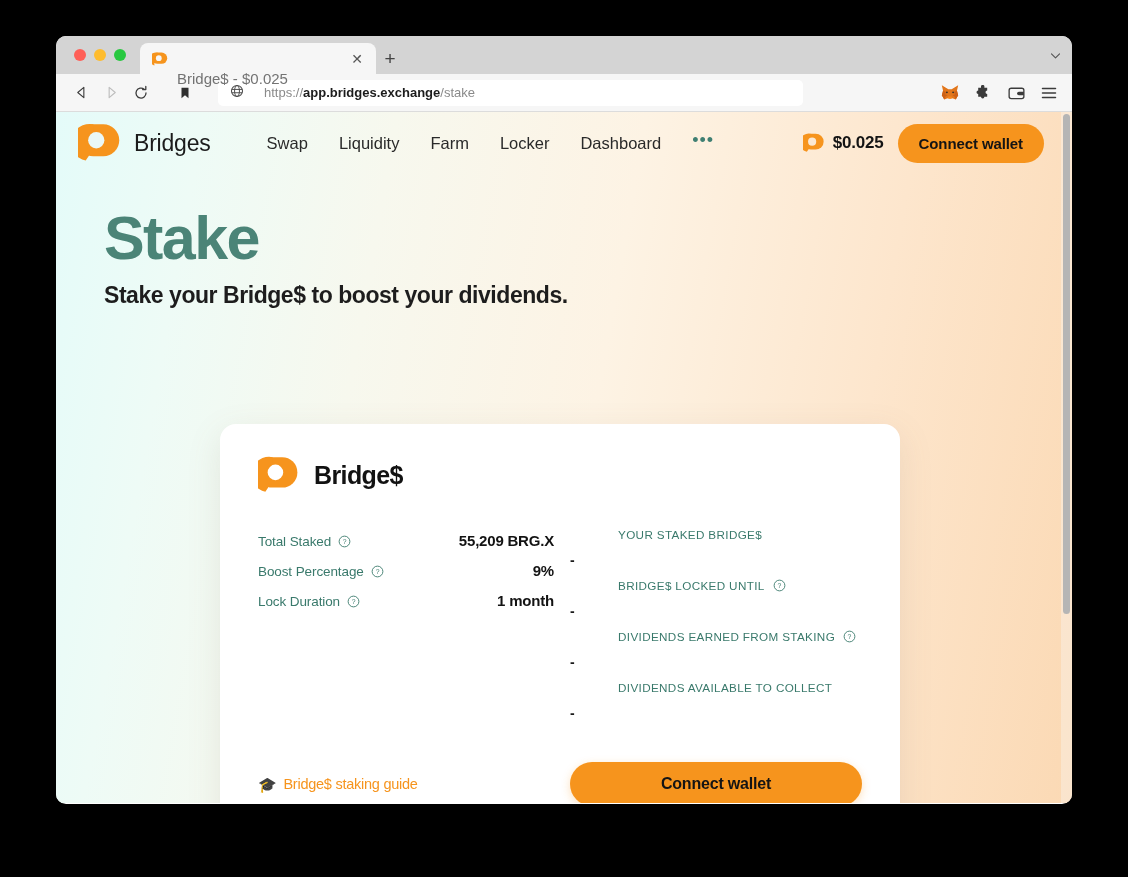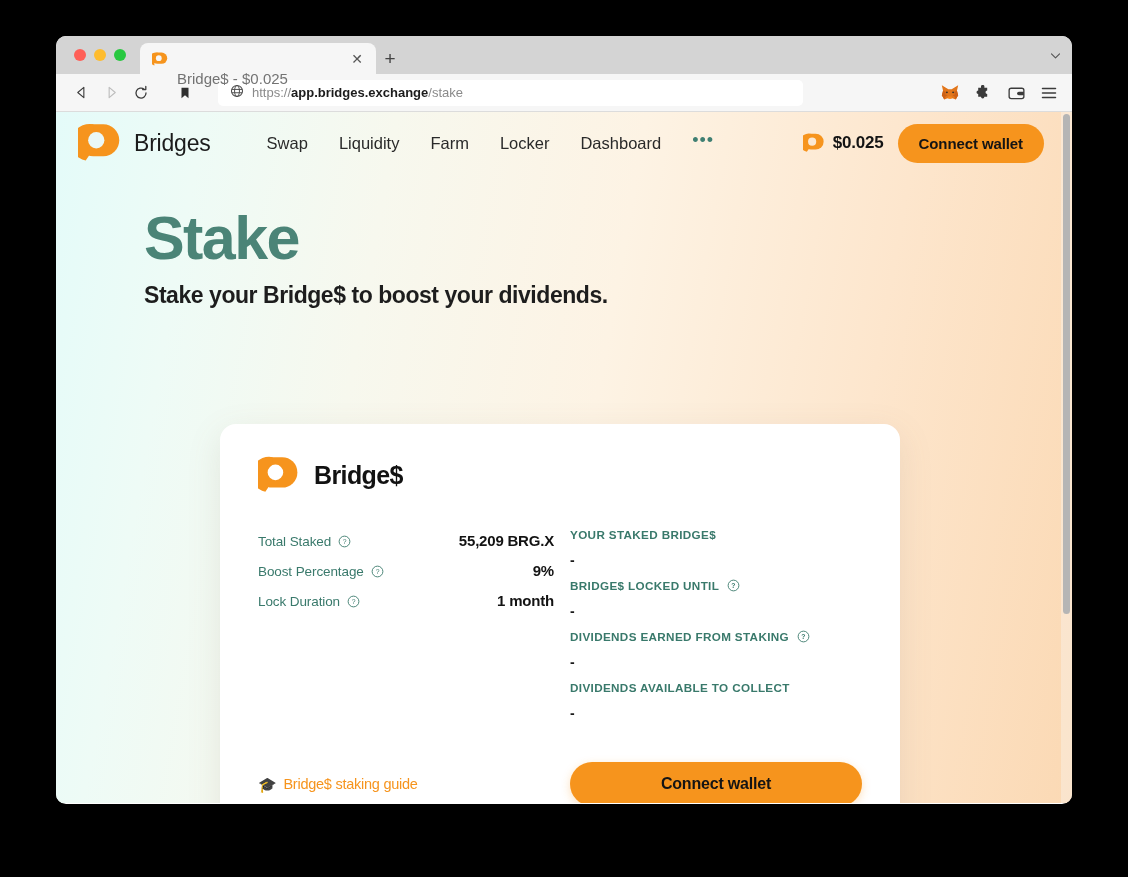--- a/index.html
+++ b/index.html
@@ -104,21 +104,21 @@
   .tb-btn.disabled { color: #b8b8b8; }
   .tb-sep { width: 10px; }
 
   .url-bar {
     flex: 1;
     height: 26px;
     background: #ffffff;
     border-radius: 5px;
     display: flex;
     align-items: center;
-    gap: 8px;
+    gap: 20px;
     padding: 0 12px;
     margin: 0 12px 0 16px;
     max-width: 585px;
   }
   .url-text {
     font-size: 13px;
     color: #8a8a8a;
     white-space: nowrap;
   }
   .url-text b { color: #1c1c1c; font-weight: 700; }
@@ -215,21 +215,21 @@
     font-size: 15px;
     font-weight: 700;
     border: none;
     border-radius: 22px;
     padding: 11px 21px;
     letter-spacing: -0.1px;
     font-family: inherit;
   }
 
   
-  .hero { padding: 33px 0 0 88px; }
+  .hero { padding: 33px 0 0 48px; }
   .hero-title {
     font-size: 61px;
     font-weight: 700;
     color: #4b8477;
     letter-spacing: -1.6px;
     line-height: 1.02;
   }
   .hero-sub {
     margin-top: 13px;
     font-size: 23px;
@@ -294,23 +294,24 @@
     display: inline-block;
   }
 
   
   .rstat { margin-bottom: 11px; }
   .rstat-label {
     display: flex;
     align-items: flex-end;
     gap: 8px;
     font-size: 11.7px;
-    font-weight: 700;
+    font-weight: 400;
     color: #39796b;
     letter-spacing: 0.35px;
+    margin-left: 48px;
   }
   .rstat-value {
     margin-top: 11px;
     font-size: 14px;
     font-weight: 700;
     color: #1a1a1a;
   }
 
   
   .card-foot {

